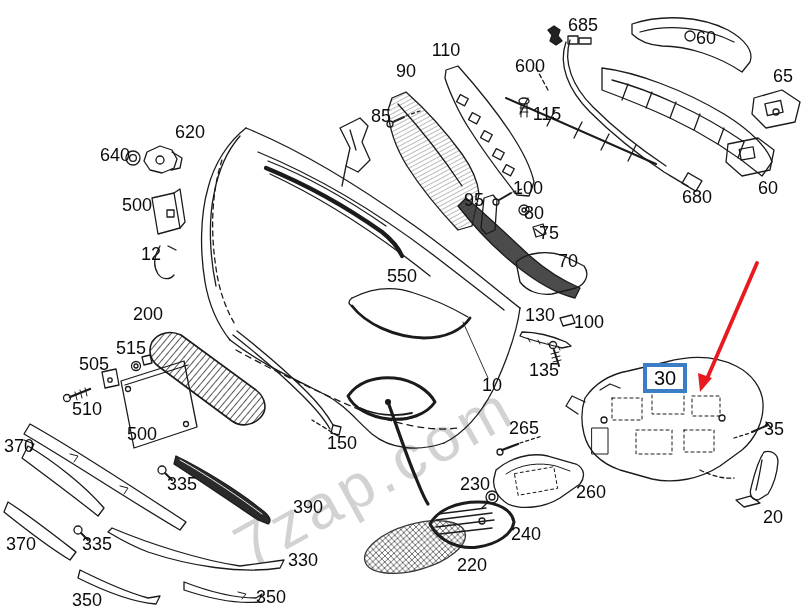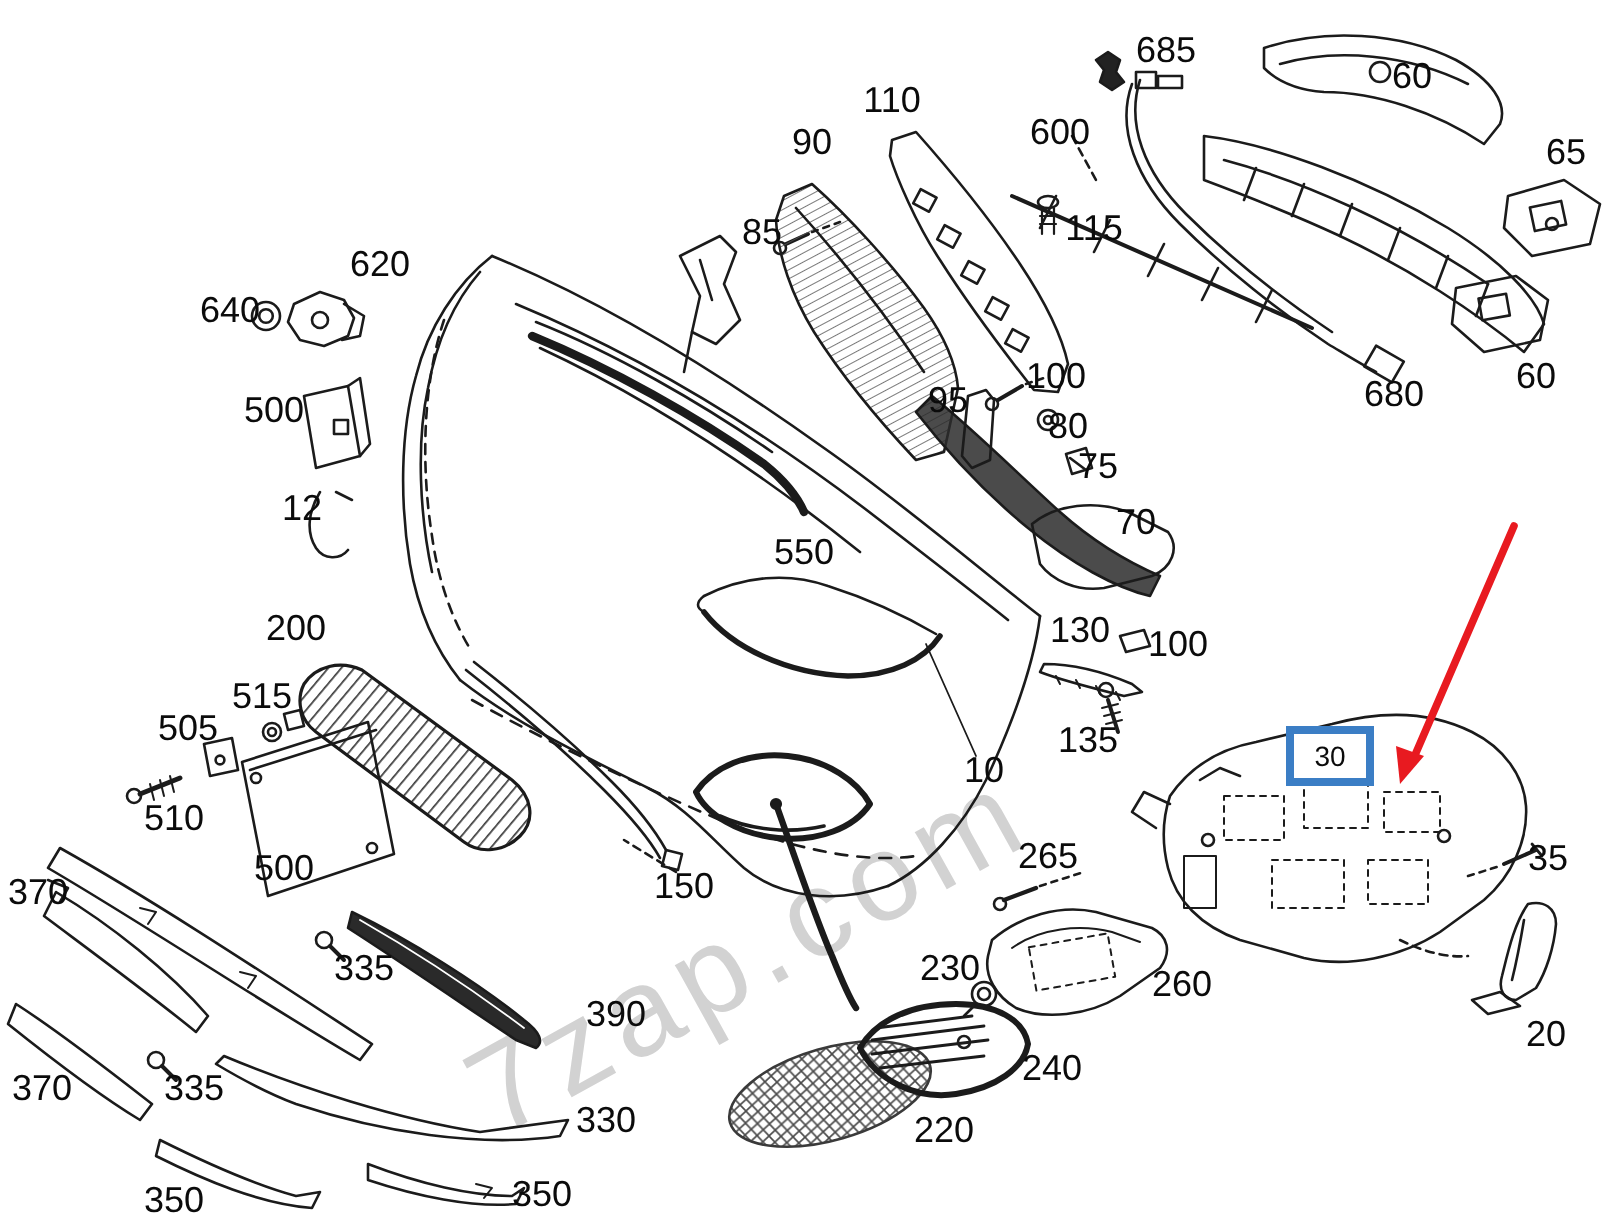--- a/index.html
+++ b/index.html
@@ -7,21 +7,21 @@
          font-family:"Liberation Sans",sans-serif;}
   .watermark{position:absolute;left:222px;top:520px;font-size:62px;letter-spacing:5px;
              color:#d2d2d2;transform:rotate(-29deg);transform-origin:left top;
              white-space:nowrap;z-index:0;user-select:none;}
   svg.art{position:absolute;left:0;top:0;z-index:1;}
   #labels{position:absolute;left:0;top:0;width:100%;height:100%;z-index:2;}
   .label{position:absolute;transform:translate(-50%,-50%);font-size:18px;color:#0b0b0b;
          line-height:1;white-space:nowrap;cursor:pointer;}
   .hl-box{position:absolute;left:643px;top:363px;width:44px;height:30px;box-sizing:border-box;
           border:4px solid #3b7ec5;background:#ffffff;z-index:3;display:flex;
-          align-items:center;justify-content:center;font-size:14px;color:#0b0b0b;cursor:pointer;}
+          align-items:center;justify-content:center;font-size:20px;color:#0b0b0b;cursor:pointer;}
 </style>
 </head>
 <body>
 
 <div class="stage">
 
   <div class="watermark">7zap.com</div>
 
   <svg class="art" width="811" height="609" viewBox="0 0 811 609" fill="none" stroke="#1b1b1b" stroke-width="1.3" stroke-linecap="round" stroke-linejoin="round">
     <defs>

